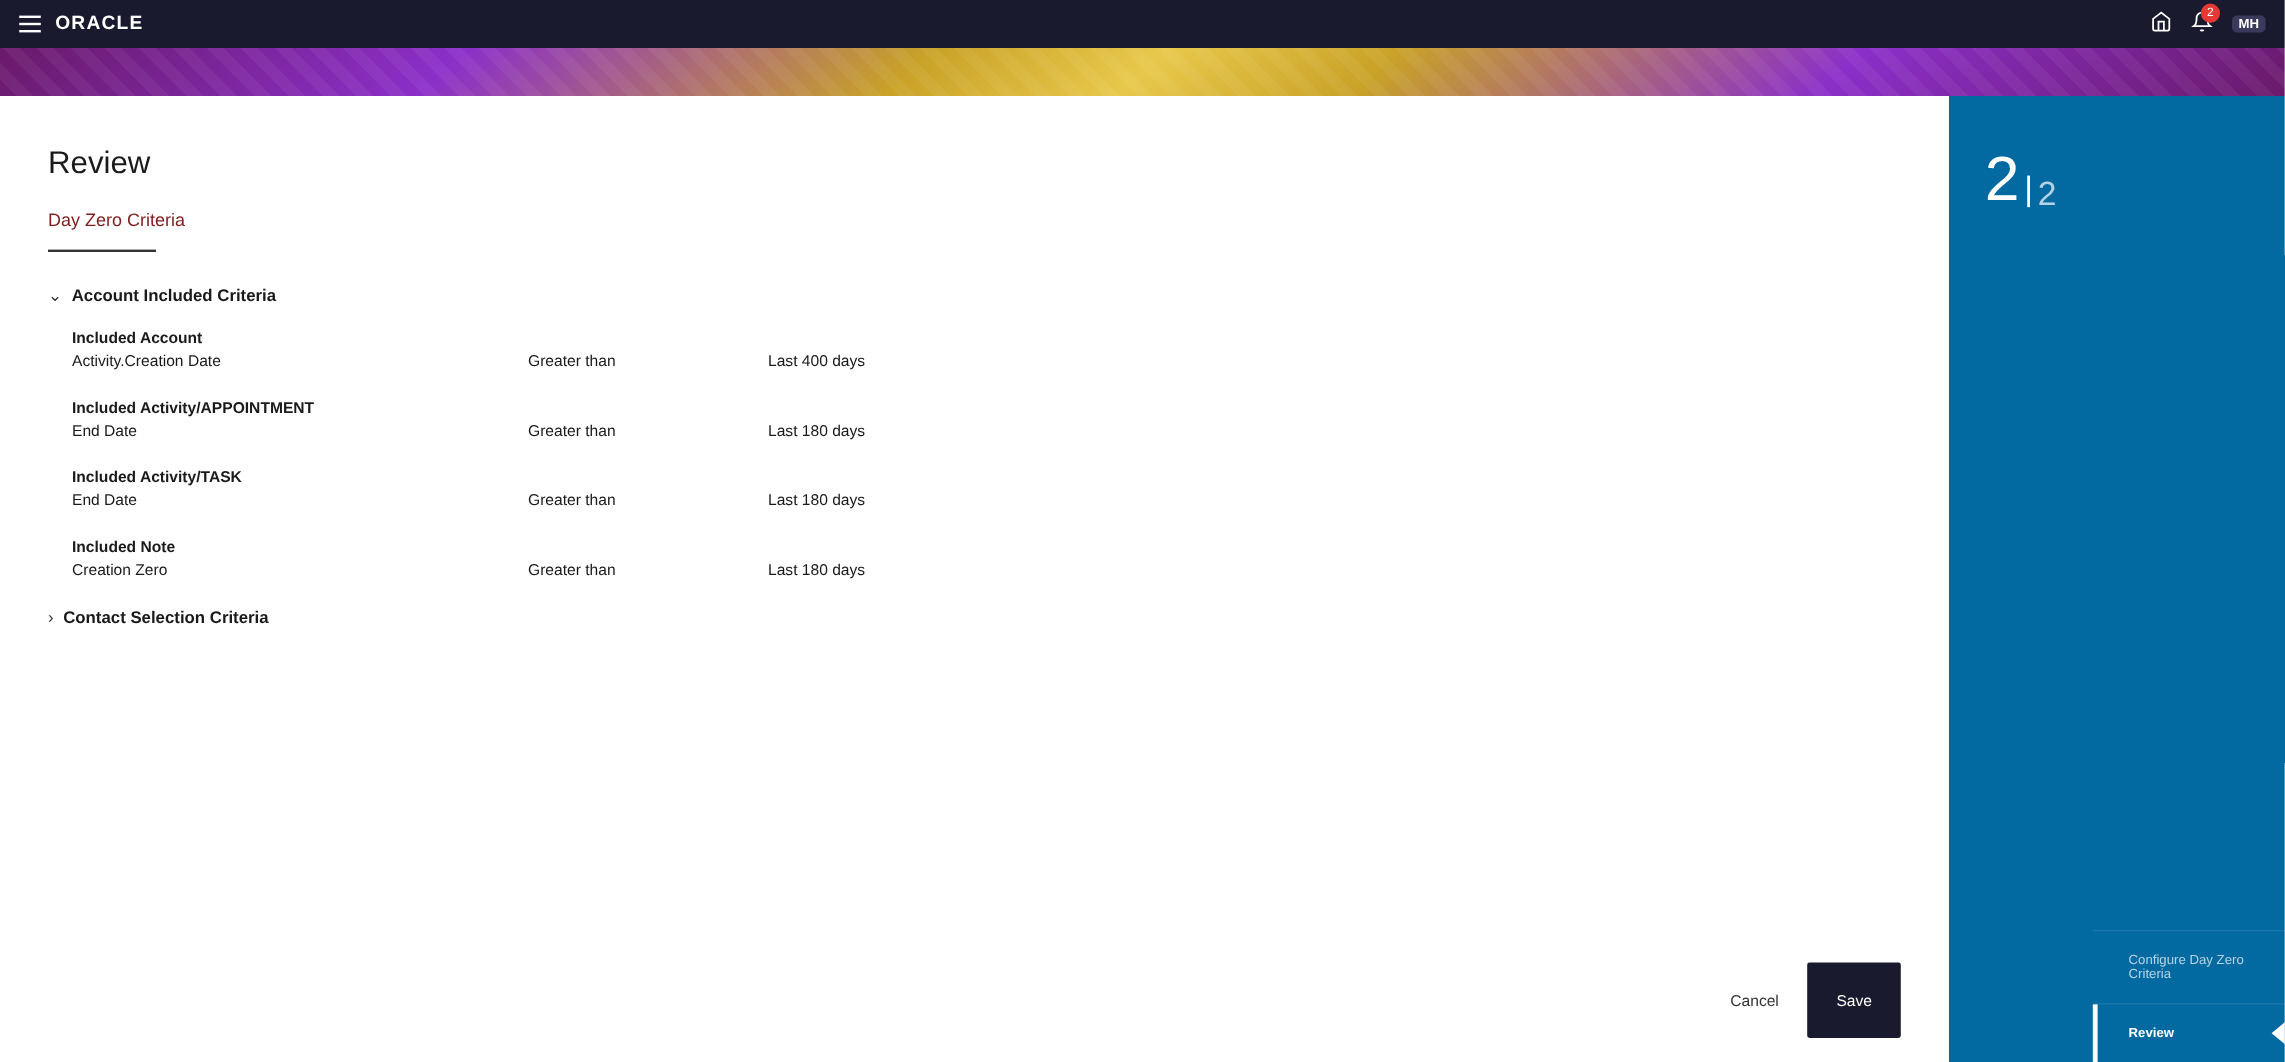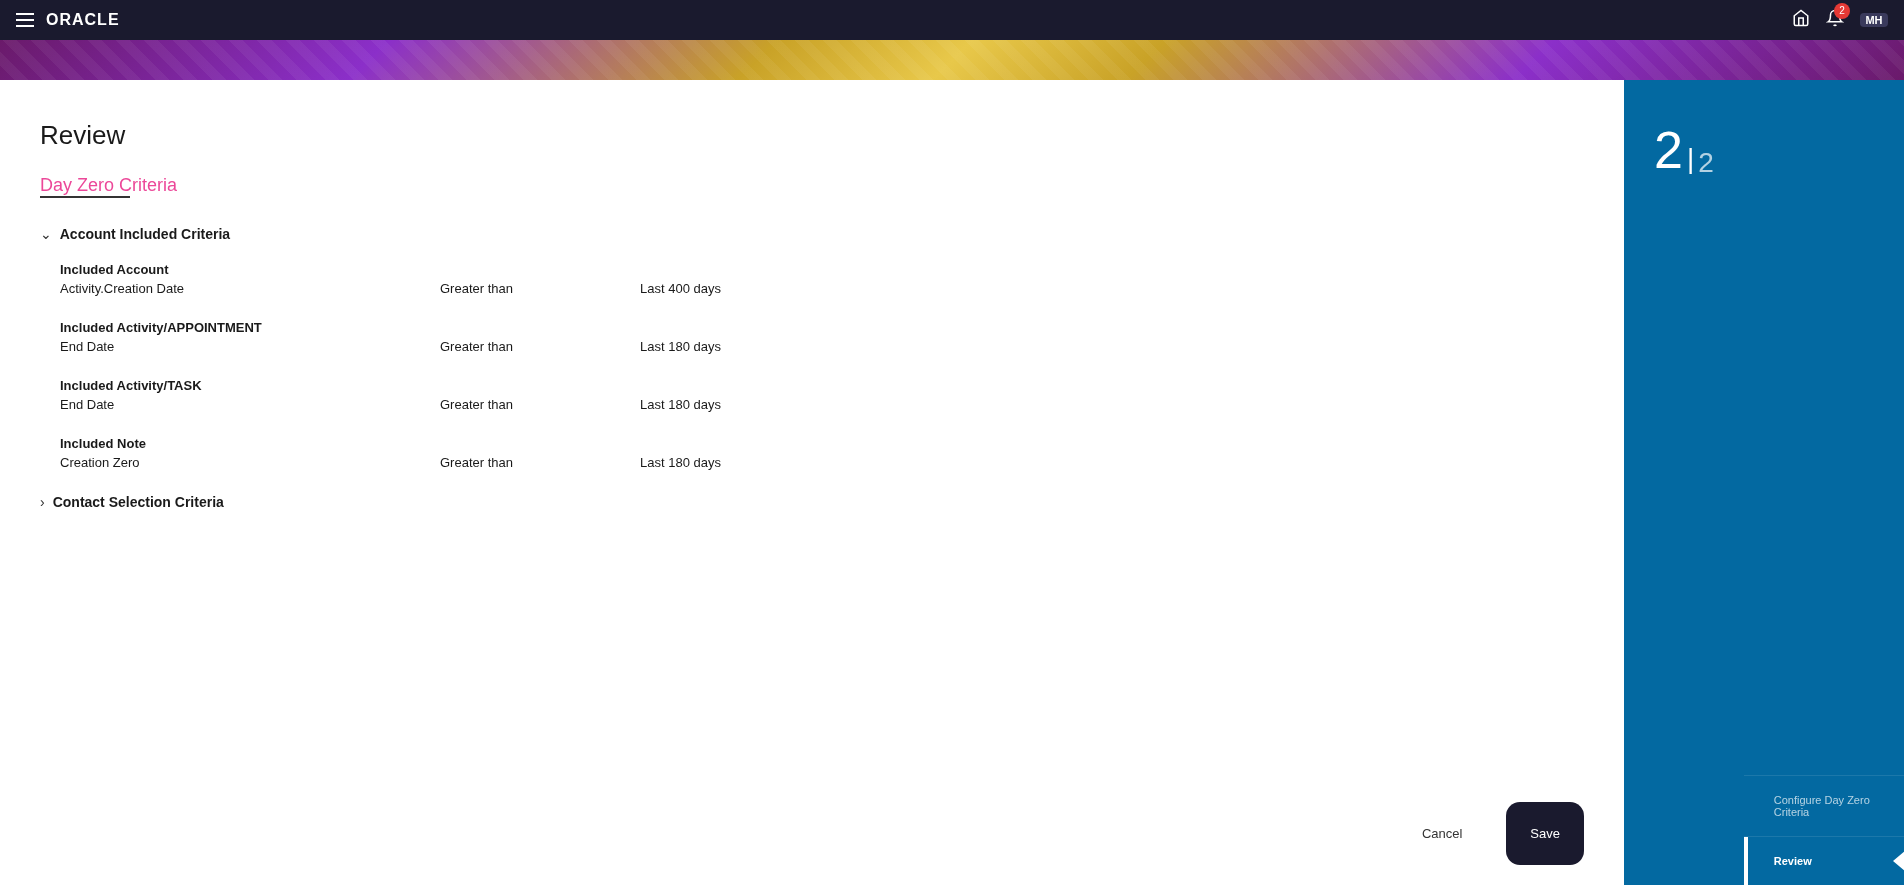--- a/index.html
+++ b/index.html
@@ -115,23 +115,23 @@
     }
 
     .page-title {
       font-size: 26px;
       font-weight: 300;
       color: #1a1a1a;
       margin-bottom: 24px;
     }
 
     .section-label {
-      font-size: 18px;
-      color: #ec4899;
-      margin-bottom: 0;
+      font-size: 15px;
+      color: #7f1d1d;
+      margin-bottom: 16px;
     }
 
     .section-underline {
       border-bottom: 2px solid #333;
       width: 90px;
       margin-bottom: 28px;
     }
 
     
     .criteria-section {
@@ -199,41 +199,41 @@
     .contact-section {
       margin-top: 24px;
     }
 
     
     .footer-buttons {
       position: absolute;
       bottom: 20px;
       right: 40px;
       display: flex;
-      gap: 28px;
+      gap: 8px;
       align-items: center;
     }
 
     .btn-cancel {
       background: none;
       border: none;
       color: #333;
       font-size: 13px;
       cursor: pointer;
       padding: 8px 16px;
     }
 
     .btn-save {
       background: #1a1a2e;
       color: white;
       border: none;
       padding: 24px 24px;
       font-size: 13px;
       cursor: pointer;
-      border-radius: 14px;
+      border-radius: 2px;
     }
 
     
     .right-sidebar {
       width: 280px;
       background: #0369a1;
       padding: 0;
       display: flex;
       flex-direction: row;
     }

